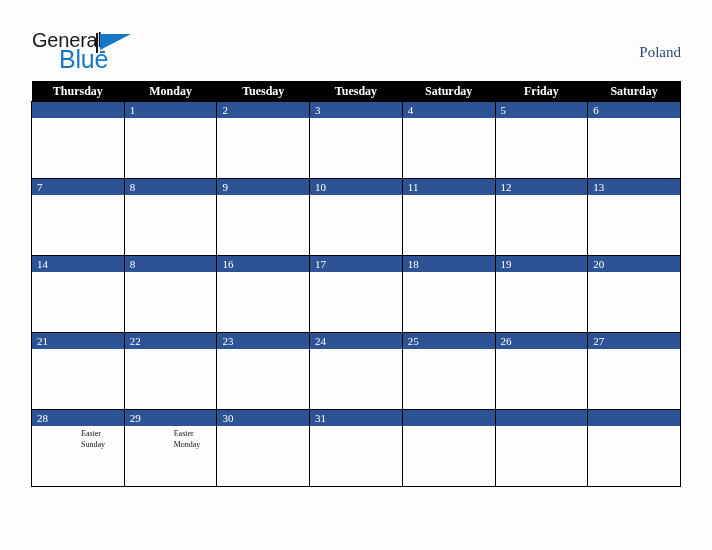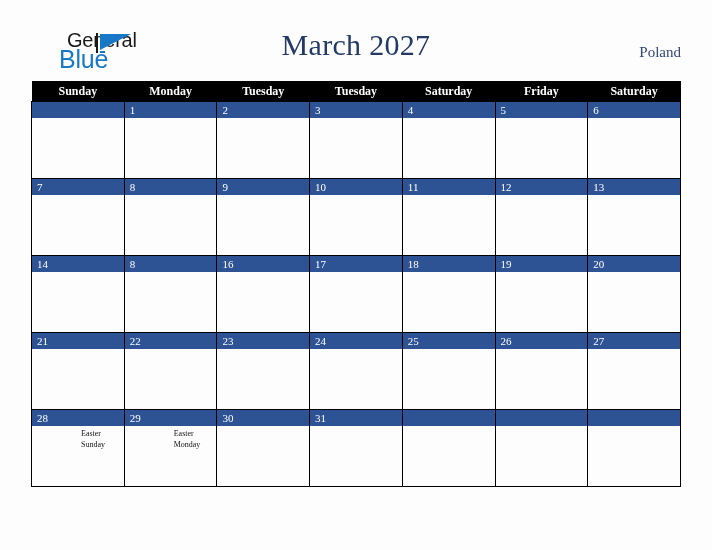--- a/index.html
+++ b/index.html
@@ -33,21 +33,20 @@
   }
   #logo-general {
     position: absolute;
     left: 0;
     top: 0;
     font-family: "Liberation Sans", sans-serif;
     font-size: 20px;
     color: #1a1a1a;
     letter-spacing: -0.2px;
     line-height: 20px;
-    margin-left: 35px;
   }
   #logo-blue {
     position: absolute;
     left: 27px;
     top: 19px;
     font-family: "Liberation Sans", sans-serif;
     font-size: 25px;
     color: #1878c8;
     letter-spacing: -0.2px;
     line-height: 21px;
@@ -171,30 +170,29 @@
   <div id="logo">
     <span id="logo-general">General</span>
     <span id="logo-blue">Blue</span>
     <span id="logo-mark">
       <span class="bar"></span>
       <span class="tri"></span>
       <span class="foot"></span>
     </span>
   </div>
 
-  <div id="month-title">March 2027</div>
 
   <div id="country-label">Poland</div>
 
 </div>
 
 <table id="calendar">
   <thead>
     <tr>
-      <th>Sunday</th>
+      <th>Thursday</th>
       <th>Monday</th>
       <th>Tuesday</th>
       <th>Tuesday</th>
       <th>Saturday</th>
       <th>Friday</th>
       <th>Saturday</th>
     </tr>
   </thead>
   <tbody id="calendar-body">
       <tr>

